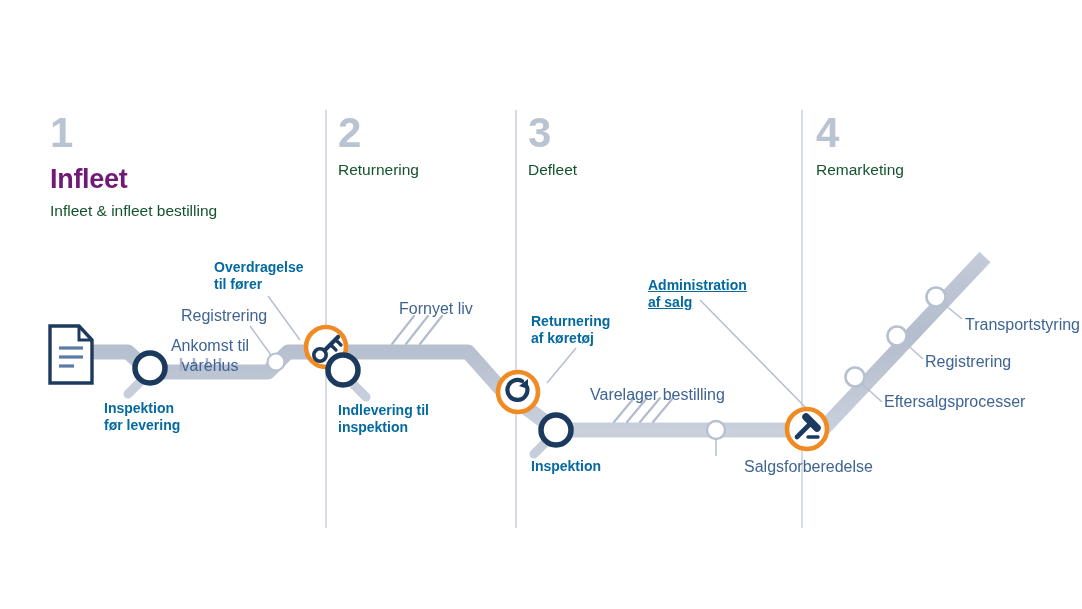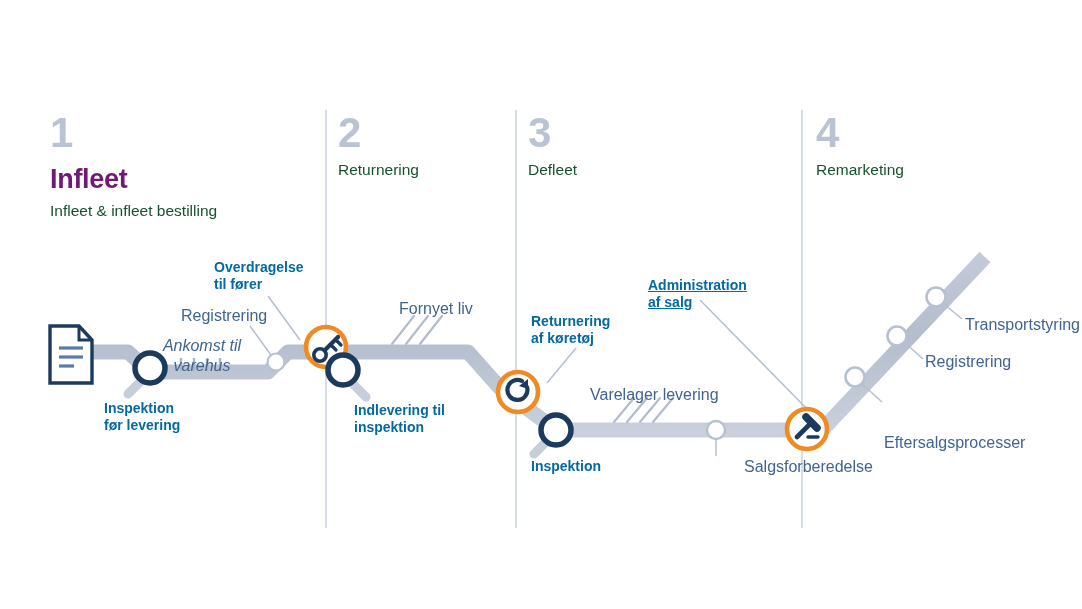--- a/index.html
+++ b/index.html
@@ -202,42 +202,42 @@
 </div>
 
 <div class="stage-head" style="left:816px; top:112px;">
   <div class="stage-num">4</div>
   <div class="stage-sub">Remarketing</div>
 </div>
 
 <div class="node-label major" style="left:104px; top:400px;">Inspektion
 før levering</div>
 
-<div class="node-label center" style="left:152px; top:336px; width:100px;font-style:italic;">Ankomst til
+<div class="node-label center" style="left:160px; top:336px; width:100px;">Ankomst til
 varehus</div>
 
 <div class="node-label" style="left:181px; top:306px;">Registrering</div>
 
 <div class="node-label major" style="left:214px; top:259px;">Overdragelse
 til fører</div>
 
-<div class="node-label major" style="left:338px; top:402px;margin-left:16px;">Indlevering til
+<div class="node-label major" style="left:338px; top:402px;">Indlevering til
 inspektion</div>
 
 <div class="node-label" style="left:399px; top:299px;">Fornyet liv</div>
 
 <div class="node-label major" style="left:531px; top:313px;">Returnering
 af køretøj</div>
 
 <div class="node-label major" style="left:531px; top:458px;">Inspektion</div>
 
-<div class="node-label" style="left:590px; top:385px;">Varelager levering</div>
+<div class="node-label" style="left:590px; top:385px;">Varelager bestilling</div>
 
 <div class="node-label" style="left:696px; top:457px;margin-left:48px;">Salgsforberedelse</div>
 
 <div class="node-label major" style="left:648px; top:277px;text-decoration:underline;">Administration
 af salg</div>
 
-<div class="node-label" style="left:884px; top:392px;margin-top:41px;">Eftersalgsprocesser</div>
+<div class="node-label" style="left:884px; top:392px;">Eftersalgsprocesser</div>
 
 <div class="node-label" style="left:925px; top:352px;">Registrering</div>
 
 <div class="node-label" style="left:965px; top:315px;">Transportstyring</div>
 
 </body></html>

